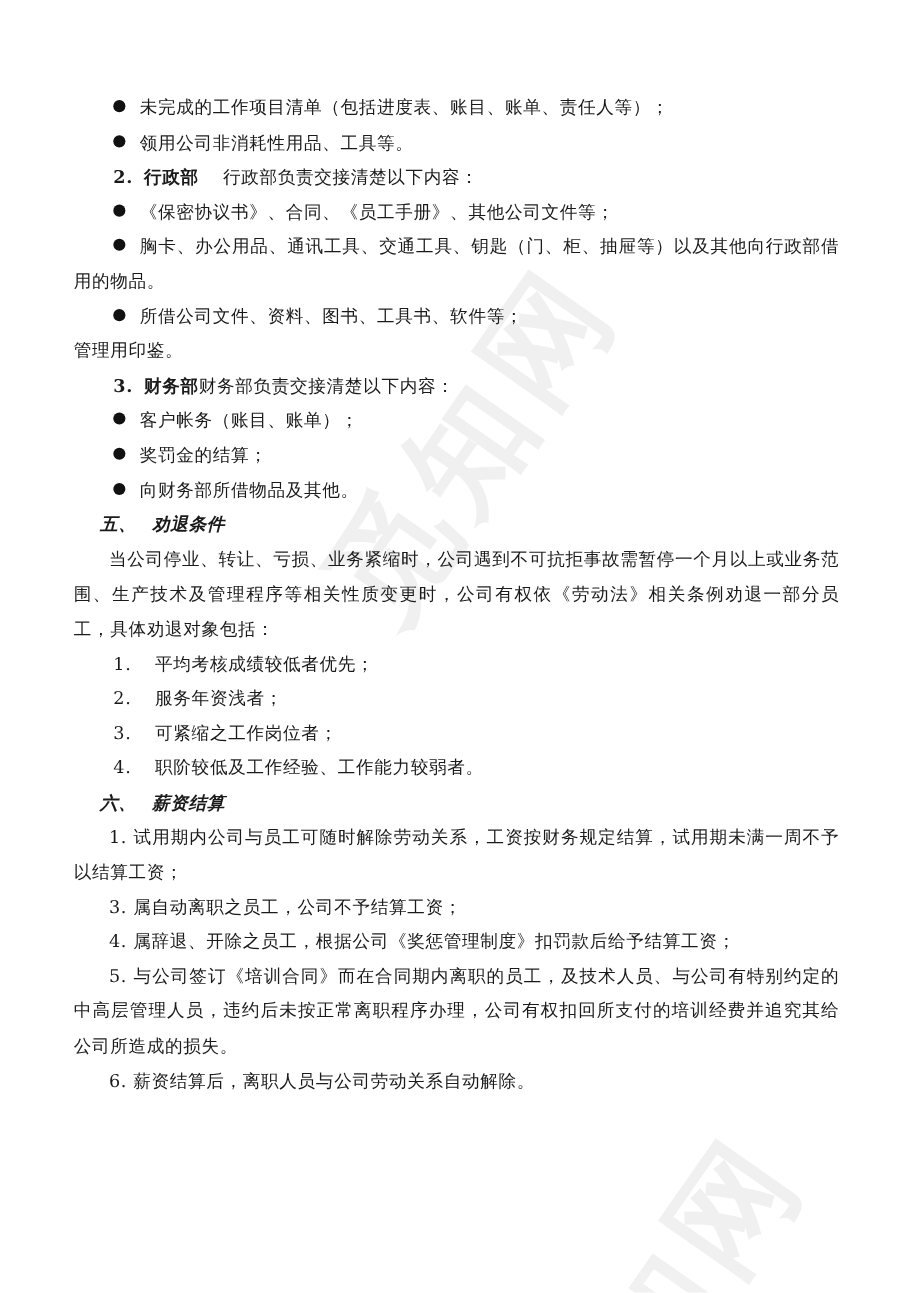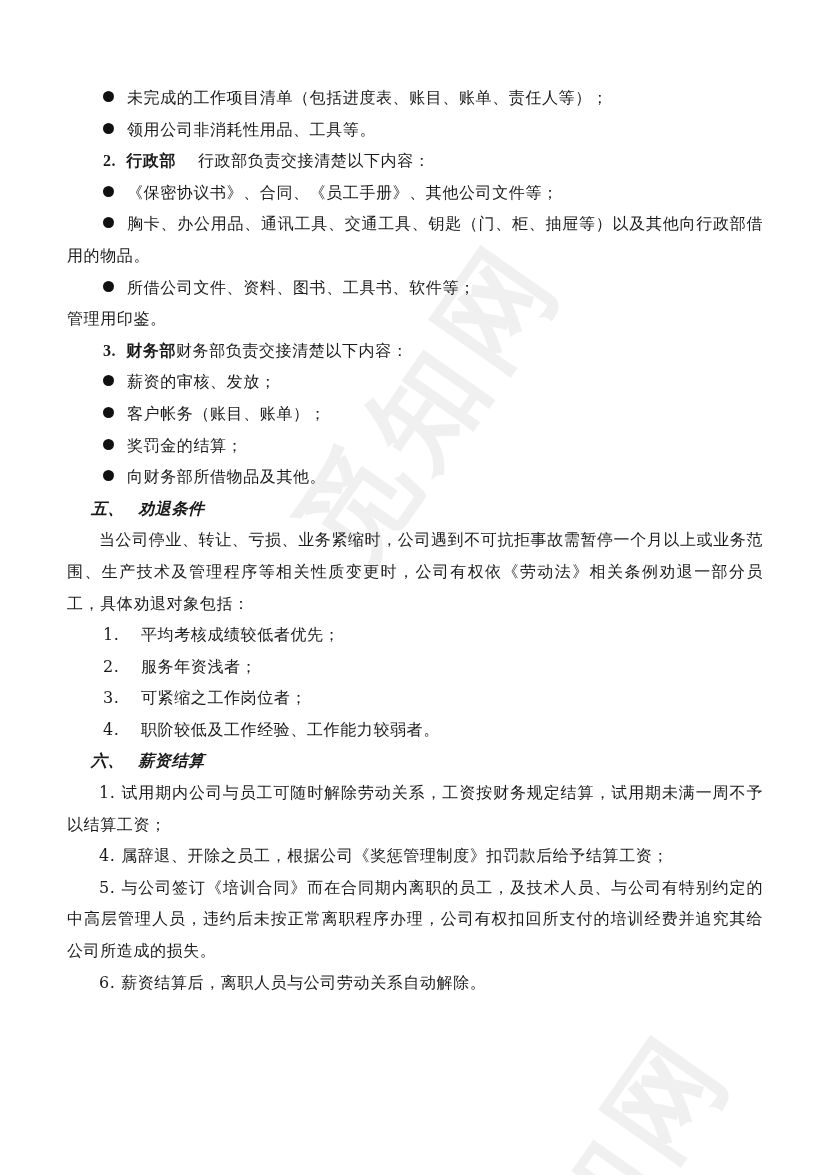--- a/index.html
+++ b/index.html
@@ -7,21 +7,21 @@
     width: 830px; height: 1175px; position: relative; overflow: hidden;
     font-family: "DejaVu Serif", "Liberation Serif", serif;
     color: #1a1a1a;
   }
   .page {
     position: absolute; left: 67px; top: 82px; width: 696px;
     font-size: 16px; line-height: 31.6px; letter-spacing: 0.6px;
   }
   .line { white-space: nowrap; height: 31.6px; }
   .para { white-space: normal; text-align: justify; text-align-last: left; }
-  .ind1 { padding-left: 36px; font-family: Liberation Serif, serif; }
+  .ind1 { padding-left: 36px; }
   .bullet-dot {
     display: inline-block; width: 11px; height: 11px; border-radius: 50%;
     background: #111; margin-right: 13px; vertical-align: 1px;
   }
   .num { display: inline-block; margin-right: 10px; }
   .bold { font-weight: bold; }
   .sec-head { padding-left: 24px; font-weight: bold; font-style: italic; }
   .sec-head .sep { margin-right: 14px; }
   .list-num { padding-left: 36px; }
   .list-num .num { width: 34px; margin-right: 4px; }
@@ -60,23 +60,20 @@
   </div>
   <div class="line ind1">
     <span class="bullet-dot"></span><span>所借公司文件、资料、图书、工具书、软件等；</span>
   </div>
   <div class="line">管理用印鉴。</div>
 
   <div class="line ind1">
     <span class="num bold">3.</span><span class="bold">财务部</span><span style="">财务部负责交接清楚以下内容：</span>
   </div>
   <div class="line ind1">
-    <span class="bullet-dot"></span><span>薪资的审核、发放；</span>
-  </div>
-  <div class="line ind1">
     <span class="bullet-dot"></span><span>客户帐务（账目、账单）；</span>
   </div>
   <div class="line ind1">
     <span class="bullet-dot"></span><span>奖罚金的结算；</span>
   </div>
   <div class="line ind1">
     <span class="bullet-dot"></span><span>向财务部所借物品及其他。</span>
   </div>
 
   <div class="line sec-head">
@@ -93,17 +90,18 @@
     <span class="num">3.</span><span>可紧缩之工作岗位者；</span>
   </div>
   <div class="line list-num">
     <span class="num">4.</span><span>职阶较低及工作经验、工作能力较弱者。</span>
   </div>
 
   <div class="line sec-head">
     <span class="sep">六、</span><span>薪资结算</span>
   </div>
   <div class="para pay-item">1. 试用期内公司与员工可随时解除劳动关系，工资按财务规定结算，试用期未满一周不予以结算工资；</div>
+  <div class="para pay-item">3. 属自动离职之员工，公司不予结算工资；</div>
   <div class="para pay-item">4. 属辞退、开除之员工，根据公司《奖惩管理制度》扣罚款后给予结算工资；</div>
   <div class="para pay-item">5. 与公司签订《培训合同》而在合同期内离职的员工，及技术人员、与公司有特别约定的中高层管理人员，违约后未按正常离职程序办理，公司有权扣回所支付的培训经费并追究其给公司所造成的损失。</div>
   <div class="para pay-item">6. 薪资结算后，离职人员与公司劳动关系自动解除。</div>
 
 </div>
 
 </body></html>

